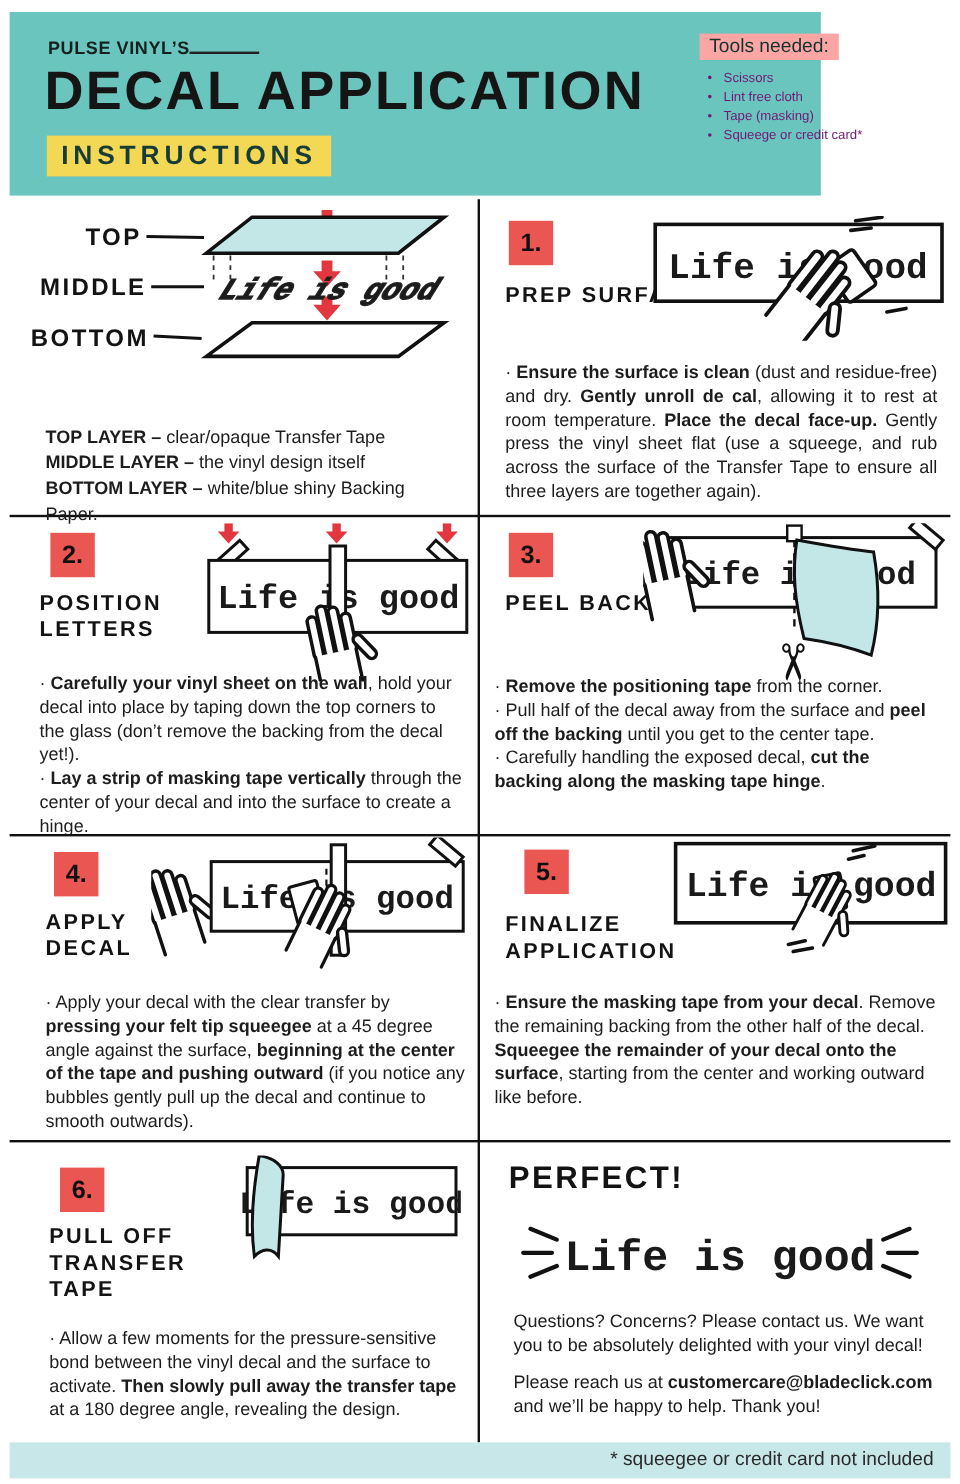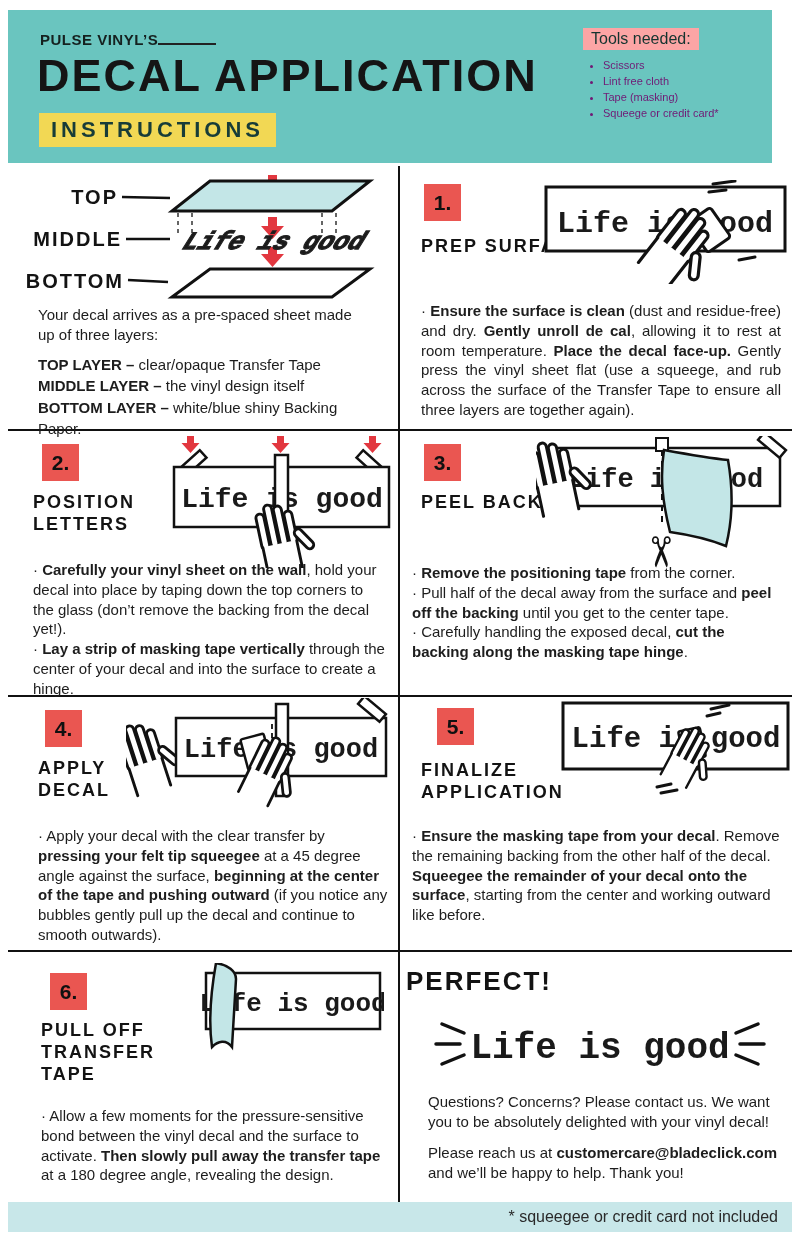--- a/index.html
+++ b/index.html
@@ -1,19 +1,19 @@
 <!DOCTYPE html>
 <html><head>
 <meta charset="utf-8">
 <style>
   html,body{margin:0;padding:0;background:#fff;}
   .page{position:relative;width:800px;height:1237px;background:#fff;overflow:hidden;
         font-family:"Liberation Sans",sans-serif;color:#1c1c1c;}
   
-  .band{position:absolute;left:8px;top:10px;width:764px;height:153px;background:#6ac5bf;}
+  .band{position:absolute;left:8px;top:10px;width:676px;height:153px;background:#6ac5bf;}
   .brand{position:absolute;left:32px;top:20px;font-size:15px;font-weight:bold;
          letter-spacing:.5px;color:#15211f;}
   .brand-line{display:inline-block;width:58px;border-bottom:2px solid #222;height:.85em;}
   .big-title{position:absolute;left:29px;top:40px;font-size:45px;font-weight:800;
              letter-spacing:2px;color:#151515;white-space:nowrap;}
   .subtitle{position:absolute;left:31px;top:103px;background:#f2d854;color:#173c38;
             font-size:22px;font-weight:600;letter-spacing:4px;padding:4px 12px;}
   .tools{position:absolute;left:575px;top:18px;width:210px;}
   .tools-label{display:inline-block;background:#fca5a5;color:#14332f;font-size:16px;
                padding:2px 8px;}
@@ -101,23 +101,20 @@
       <line x1="160" y1="40" x2="160" y2="62"></line>
         <line x1="174" y1="40" x2="174" y2="62"></line>
       <line x1="304" y1="40" x2="304" y2="62"></line>
         <line x1="318" y1="40" x2="318" y2="62"></line>
     </g>
     <g transform="translate(162,76)">
       <text class="decal" transform="skewX(-32)" font-size="25" fill="#fff" stroke="#222" stroke-width="1.3">Life is good</text>
     </g>
     <polygon points="192,96 352,96 314,124 154,124" fill="#fff" stroke="#111" stroke-width="3"></polygon>
   </svg>
-  <div class="body" style="left:38px;top:305px;width:334px">
-    <p>Your decal arrives as a pre-spaced sheet made up of three layers:</p>
-  </div>
   <div class="body" style="left:38px;top:354px;width:345px;line-height:1.42">
     <p><span class="b">TOP LAYER – </span><span>clear/opaque Transfer Tape</span></p>
     <p><span class="b">MIDDLE LAYER – </span><span>the vinyl design itself</span></p>
     <p><span class="b">BOTTOM LAYER – </span><span>white/blue shiny Backing Paper.</span></p>
   </div>
 
   <div class="num" style="left:424px;top:184px">1.</div>
   <div class="step-title" style="left:421px;top:236px;max-width:170px">PREP SURFACE</div>
   <svg class="illus" style="left:543px;top:180px" width="246" height="104" viewBox="0 0 246 104">
     <rect x="3" y="7" width="239" height="64" fill="#fff" stroke="#111" stroke-width="3"></rect>
@@ -211,21 +208,21 @@
   <div class="step-title" style="left:41px;top:1020px;max-width:160px">PULL OFF TRANSFER TAPE</div>
   <svg class="illus" style="left:180px;top:963px" width="204" height="100" viewBox="0 0 204 100">
     <rect x="26" y="10" width="174" height="56" fill="#fff" stroke="#111" stroke-width="2.5"></rect>
     <text class="decal" x="113" y="48" font-size="26" text-anchor="middle">Life is good</text>
     <path d="M36,0 C48,2 56,8 56,16 L52,84 C46,76 38,78 32,84 C28,56 31,28 36,0 Z" fill="#c3e6e7" stroke="#111" stroke-width="2.5"></path>
   </svg>
   <div class="body" style="left:41px;top:1106px;width:348px">
     <p><span>· Allow a few moments for the pressure-sensitive bond between the vinyl decal and the surface to activate. </span><span class="b">Then slowly pull away the transfer tape</span><span> at a 180 degree angle, revealing the design.</span></p>
   </div>
 
-  <div class="finale-title" style="left:406px;top:966px">PERFECT!</div>
+  <div class="finale-title" style="left:424px;top:966px">PERFECT!</div>
   <svg class="illus" style="left:428px;top:1014px" width="344" height="62" viewBox="0 0 344 62">
     <text class="decal" x="172" y="44" font-size="36" text-anchor="middle">Life is good</text>
     <g stroke="#111" stroke-width="3.5" stroke-linecap="round" fill="none">
       <path d="M14,10 L36,19"></path>
         <path d="M8,30 H32"></path>
         <path d="M14,50 L36,41"></path>
       <path d="M330,10 L308,19"></path>
         <path d="M336,30 H312"></path>
         <path d="M330,50 L308,41"></path>
     </g>

